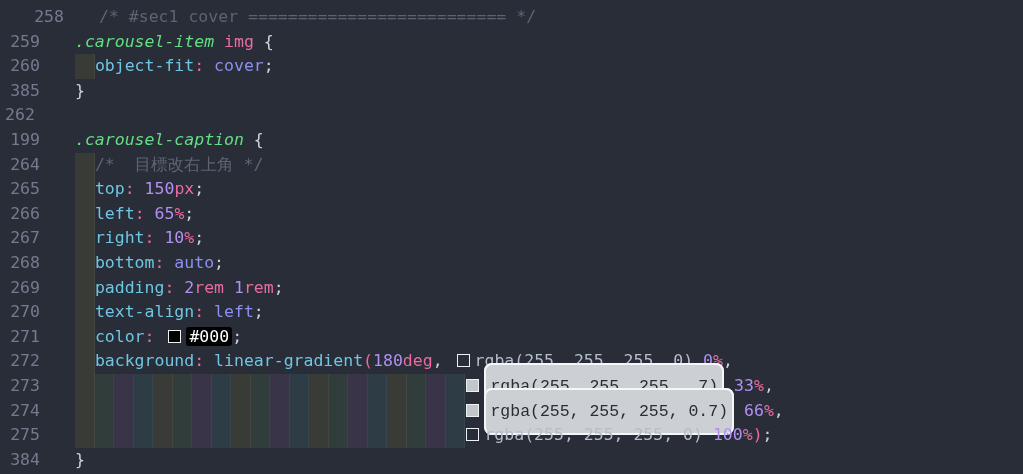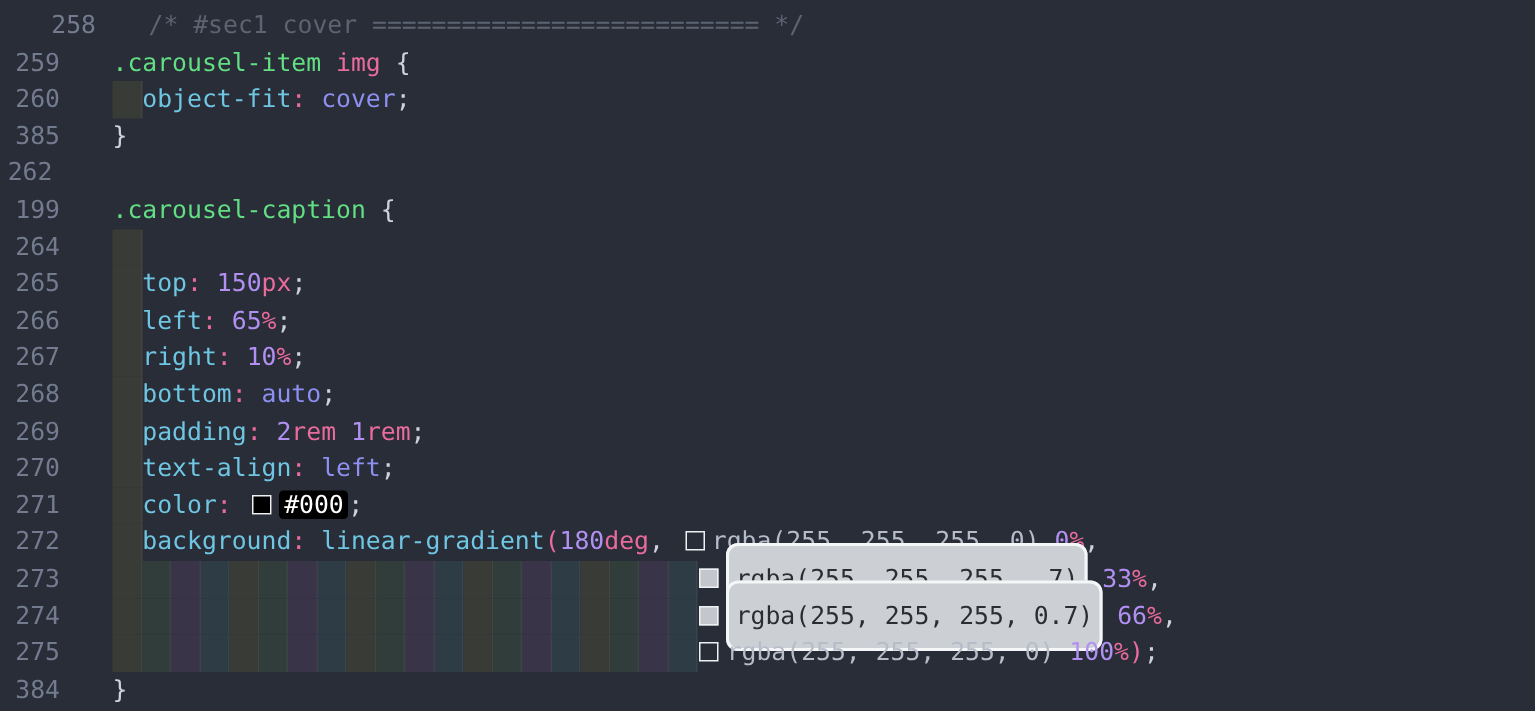--- a/index.html
+++ b/index.html
@@ -30,53 +30,53 @@
   .stripes{
     position:absolute;left:0;top:0;bottom:0;
     display:flex;
     z-index:0;
   }
   .stripe{
     width:19.5px;height:100%;
     box-shadow:inset -1px 0 0 rgba(255,255,255,0.05);
   }
   .tok{position:relative;z-index:1;}
-  .italic{}
+  .italic{font-style:italic;}
   .swatch{
     position:relative;z-index:1;
     display:inline-block;
     width:13px;height:13px;
     margin:0 5px 0 4px;
     vertical-align:-1px;
     box-sizing:border-box;
   }
   .pill{
     position:relative;z-index:1;
     border-radius:8px;
     padding:12px 4px;
-    border-width:2px;border-style:solid;
+    border-width:2px;border-style:solid;font-family:Liberation Mono, monospace;
   }
   .hexpill{
     position:relative;z-index:1;
     border-radius:3px;
     padding:0 3px;
   }
 </style>
 </head>
 <body>
 
 <div class="screen" id="screen" style="background: rgb(41, 45, 56);">
   <div id="lines">
       <div class="line"><div class="ln" style="color: rgb(115, 124, 143); padding-left: 24px;">258</div><div class="ct"><span class="tok" style="color: rgb(92, 100, 114);">/* #sec1 cover ========================== */</span></div></div>
       <div class="line"><div class="ln" style="color: rgb(115, 124, 143);">259</div><div class="ct"><span class="tok italic" style="color: rgb(98, 223, 131);">.carousel-item</span><span class="tok" style="color: rgb(204, 211, 223);"> </span><span class="tok" style="color: rgb(234, 107, 157);">img</span><span class="tok" style="color: rgb(204, 211, 223);"> {</span></div></div>
       <div class="line"><div class="ln" style="color: rgb(115, 124, 143);">260</div><div class="ct"><span class="stripes"><span class="stripe" style="background: rgb(57, 60, 54);"></span></span><span class="tok" style="color: rgb(204, 211, 223);">  </span><span class="tok" style="color: rgb(111, 198, 226);">object-fit</span><span class="tok" style="color: rgb(234, 107, 157);">:</span><span class="tok" style="color: rgb(204, 211, 223);"> </span><span class="tok" style="color: rgb(141, 144, 240);">cover</span><span class="tok" style="color: rgb(204, 211, 223);">;</span></div></div>
       <div class="line"><div class="ln" style="color: rgb(115, 124, 143);">385</div><div class="ct"><span class="tok" style="color: rgb(204, 211, 223);">}</span></div></div>
       <div class="line"><div class="ln" style="color: rgb(115, 124, 143); text-align: center;">262</div><div class="ct"></div></div>
       <div class="line"><div class="ln" style="color: rgb(115, 124, 143);">199</div><div class="ct"><span class="tok italic" style="color: rgb(98, 223, 131);">.carousel-caption</span><span class="tok" style="color: rgb(204, 211, 223);"> {</span></div></div>
-      <div class="line"><div class="ln" style="color: rgb(115, 124, 143);">264</div><div class="ct"><span class="stripes"><span class="stripe" style="background: rgb(57, 60, 54);"></span></span><span class="tok" style="color: rgb(204, 211, 223);">  </span></div></div>
+      <div class="line"><div class="ln" style="color: rgb(115, 124, 143);">264</div><div class="ct"><span class="stripes"><span class="stripe" style="background: rgb(57, 60, 54);"></span></span><span class="tok" style="color: rgb(204, 211, 223);">  </span><span class="tok" style="color: rgb(92, 100, 114);">/*  目標改右上角 */</span></div></div>
       <div class="line"><div class="ln" style="color: rgb(115, 124, 143);">265</div><div class="ct"><span class="stripes"><span class="stripe" style="background: rgb(57, 60, 54);"></span></span><span class="tok" style="color: rgb(204, 211, 223);">  </span><span class="tok" style="color: rgb(111, 198, 226);">top</span><span class="tok" style="color: rgb(234, 107, 157);">:</span><span class="tok" style="color: rgb(204, 211, 223);"> </span><span class="tok" style="color: rgb(177, 144, 242);">150</span><span class="tok" style="color: rgb(234, 107, 157);">px</span><span class="tok" style="color: rgb(204, 211, 223);">;</span></div></div>
       <div class="line"><div class="ln" style="color: rgb(115, 124, 143);">266</div><div class="ct"><span class="stripes"><span class="stripe" style="background: rgb(57, 60, 54);"></span></span><span class="tok" style="color: rgb(204, 211, 223);">  </span><span class="tok" style="color: rgb(111, 198, 226);">left</span><span class="tok" style="color: rgb(234, 107, 157);">:</span><span class="tok" style="color: rgb(204, 211, 223);"> </span><span class="tok" style="color: rgb(177, 144, 242);">65</span><span class="tok" style="color: rgb(234, 107, 157);">%</span><span class="tok" style="color: rgb(204, 211, 223);">;</span></div></div>
       <div class="line"><div class="ln" style="color: rgb(115, 124, 143);">267</div><div class="ct"><span class="stripes"><span class="stripe" style="background: rgb(57, 60, 54);"></span></span><span class="tok" style="color: rgb(204, 211, 223);">  </span><span class="tok" style="color: rgb(111, 198, 226);">right</span><span class="tok" style="color: rgb(234, 107, 157);">:</span><span class="tok" style="color: rgb(204, 211, 223);"> </span><span class="tok" style="color: rgb(177, 144, 242);">10</span><span class="tok" style="color: rgb(234, 107, 157);">%</span><span class="tok" style="color: rgb(204, 211, 223);">;</span></div></div>
       <div class="line"><div class="ln" style="color: rgb(115, 124, 143);">268</div><div class="ct"><span class="stripes"><span class="stripe" style="background: rgb(57, 60, 54);"></span></span><span class="tok" style="color: rgb(204, 211, 223);">  </span><span class="tok" style="color: rgb(111, 198, 226);">bottom</span><span class="tok" style="color: rgb(234, 107, 157);">:</span><span class="tok" style="color: rgb(204, 211, 223);"> </span><span class="tok" style="color: rgb(141, 144, 240);">auto</span><span class="tok" style="color: rgb(204, 211, 223);">;</span></div></div>
       <div class="line"><div class="ln" style="color: rgb(115, 124, 143);">269</div><div class="ct"><span class="stripes"><span class="stripe" style="background: rgb(57, 60, 54);"></span></span><span class="tok" style="color: rgb(204, 211, 223);">  </span><span class="tok" style="color: rgb(111, 198, 226);">padding</span><span class="tok" style="color: rgb(234, 107, 157);">:</span><span class="tok" style="color: rgb(204, 211, 223);"> </span><span class="tok" style="color: rgb(177, 144, 242);">2</span><span class="tok" style="color: rgb(234, 107, 157);">rem</span><span class="tok" style="color: rgb(204, 211, 223);"> </span><span class="tok" style="color: rgb(177, 144, 242);">1</span><span class="tok" style="color: rgb(234, 107, 157);">rem</span><span class="tok" style="color: rgb(204, 211, 223);">;</span></div></div>
       <div class="line"><div class="ln" style="color: rgb(115, 124, 143);">270</div><div class="ct"><span class="stripes"><span class="stripe" style="background: rgb(57, 60, 54);"></span></span><span class="tok" style="color: rgb(204, 211, 223);">  </span><span class="tok" style="color: rgb(111, 198, 226);">text-align</span><span class="tok" style="color: rgb(234, 107, 157);">:</span><span class="tok" style="color: rgb(204, 211, 223);"> </span><span class="tok" style="color: rgb(141, 144, 240);">left</span><span class="tok" style="color: rgb(204, 211, 223);">;</span></div></div>
       <div class="line"><div class="ln" style="color: rgb(115, 124, 143);">271</div><div class="ct"><span class="stripes"><span class="stripe" style="background: rgb(57, 60, 54);"></span></span><span class="tok" style="color: rgb(204, 211, 223);">  </span><span class="tok" style="color: rgb(111, 198, 226);">color</span><span class="tok" style="color: rgb(234, 107, 157);">:</span><span class="tok" style="color: rgb(204, 211, 223);"> </span><span class="swatch" style="border: 1.5px solid rgb(238, 241, 244); background: rgb(0, 0, 0);"></span><span class="tok hexpill" style="background: rgb(0, 0, 0); color: rgb(255, 255, 255);">#000</span><span class="tok" style="color: rgb(204, 211, 223);">;</span></div></div>
       <div class="line"><div class="ln" style="color: rgb(115, 124, 143);">272</div><div class="ct"><span class="stripes"><span class="stripe" style="background: rgb(57, 60, 54);"></span></span><span class="tok" style="color: rgb(204, 211, 223);">  </span><span class="tok" style="color: rgb(111, 198, 226);">background</span><span class="tok" style="color: rgb(234, 107, 157);">:</span><span class="tok" style="color: rgb(204, 211, 223);"> </span><span class="tok" style="color: rgb(111, 198, 226);">linear-gradient</span><span class="tok" style="color: rgb(234, 107, 157);">(</span><span class="tok" style="color: rgb(177, 144, 242);">180</span><span class="tok" style="color: rgb(234, 107, 157);">deg</span><span class="tok" style="color: rgb(204, 211, 223);">, </span><span class="swatch" style="border: 1.5px solid rgb(238, 241, 244);"></span><span class="tok" style="color: rgb(182, 189, 201);">rgba(255, 255, 255, 0)</span><span class="tok" style="color: rgb(204, 211, 223);"> </span><span class="tok" style="color: rgb(177, 144, 242);">0</span><span class="tok" style="color: rgb(234, 107, 157);">%</span><span class="tok" style="color: rgb(204, 211, 223);">,</span></div></div>
       <div class="line"><div class="ln" style="color: rgb(115, 124, 143);">273</div><div class="ct"><span class="stripes"><span class="stripe" style="background: rgb(57, 60, 54);"></span><span class="stripe" style="background: rgb(48, 61, 58);"></span><span class="stripe" style="background: rgb(58, 52, 72);"></span><span class="stripe" style="background: rgb(46, 60, 70);"></span><span class="stripe" style="background: rgb(57, 60, 54);"></span><span class="stripe" style="background: rgb(48, 61, 58);"></span><span class="stripe" style="background: rgb(58, 52, 72);"></span><span class="stripe" style="background: rgb(46, 60, 70);"></span><span class="stripe" style="background: rgb(57, 60, 54);"></span><span class="stripe" style="background: rgb(48, 61, 58);"></span><span class="stripe" style="background: rgb(58, 52, 72);"></span><span class="stripe" style="background: rgb(46, 60, 70);"></span><span class="stripe" style="background: rgb(57, 60, 54);"></span><span class="stripe" style="background: rgb(48, 61, 58);"></span><span class="stripe" style="background: rgb(58, 52, 72);"></span><span class="stripe" style="background: rgb(46, 60, 70);"></span><span class="stripe" style="background: rgb(57, 60, 54);"></span><span class="stripe" style="background: rgb(48, 61, 58);"></span><span class="stripe" style="background: rgb(58, 52, 72);"></span><span class="stripe" style="background: rgb(46, 60, 70);"></span></span><span class="tok" style="color: rgb(204, 211, 223);">                                       </span><span class="swatch" style="border: 1.5px solid rgb(238, 241, 244); background: rgb(195, 198, 203);"></span><span class="tok pill" style="background: rgb(204, 208, 213); color: rgb(43, 45, 49); border-color: rgb(244, 246, 248);">rgba(255, 255, 255, .7)</span><span class="tok" style="color: rgb(204, 211, 223);"> </span><span class="tok" style="color: rgb(177, 144, 242);">33</span><span class="tok" style="color: rgb(234, 107, 157);">%</span><span class="tok" style="color: rgb(204, 211, 223);">,</span></div></div>
       <div class="line"><div class="ln" style="color: rgb(115, 124, 143);">274</div><div class="ct"><span class="stripes"><span class="stripe" style="background: rgb(57, 60, 54);"></span><span class="stripe" style="background: rgb(48, 61, 58);"></span><span class="stripe" style="background: rgb(58, 52, 72);"></span><span class="stripe" style="background: rgb(46, 60, 70);"></span><span class="stripe" style="background: rgb(57, 60, 54);"></span><span class="stripe" style="background: rgb(48, 61, 58);"></span><span class="stripe" style="background: rgb(58, 52, 72);"></span><span class="stripe" style="background: rgb(46, 60, 70);"></span><span class="stripe" style="background: rgb(57, 60, 54);"></span><span class="stripe" style="background: rgb(48, 61, 58);"></span><span class="stripe" style="background: rgb(58, 52, 72);"></span><span class="stripe" style="background: rgb(46, 60, 70);"></span><span class="stripe" style="background: rgb(57, 60, 54);"></span><span class="stripe" style="background: rgb(48, 61, 58);"></span><span class="stripe" style="background: rgb(58, 52, 72);"></span><span class="stripe" style="background: rgb(46, 60, 70);"></span><span class="stripe" style="background: rgb(57, 60, 54);"></span><span class="stripe" style="background: rgb(48, 61, 58);"></span><span class="stripe" style="background: rgb(58, 52, 72);"></span><span class="stripe" style="background: rgb(46, 60, 70);"></span></span><span class="tok" style="color: rgb(204, 211, 223);">                                       </span><span class="swatch" style="border: 1.5px solid rgb(238, 241, 244); background: rgb(195, 198, 203);"></span><span class="tok pill" style="background: rgb(204, 208, 213); color: rgb(43, 45, 49); border-color: rgb(244, 246, 248);">rgba(255, 255, 255, 0.7)</span><span class="tok" style="color: rgb(204, 211, 223);"> </span><span class="tok" style="color: rgb(177, 144, 242);">66</span><span class="tok" style="color: rgb(234, 107, 157);">%</span><span class="tok" style="color: rgb(204, 211, 223);">,</span></div></div>

